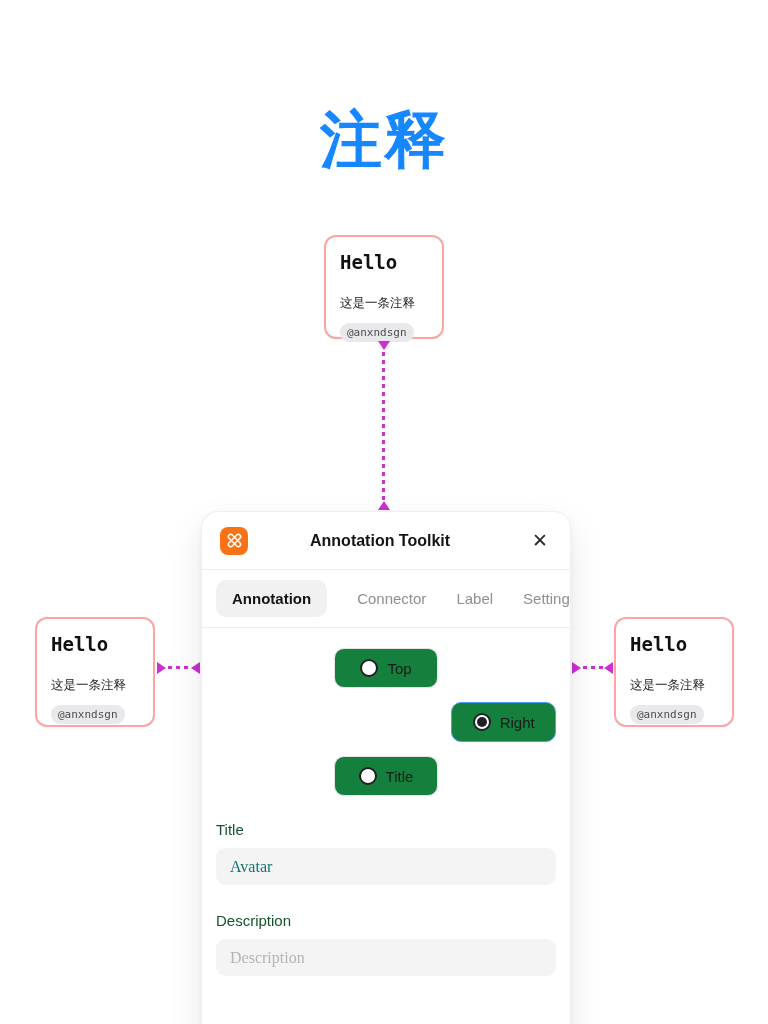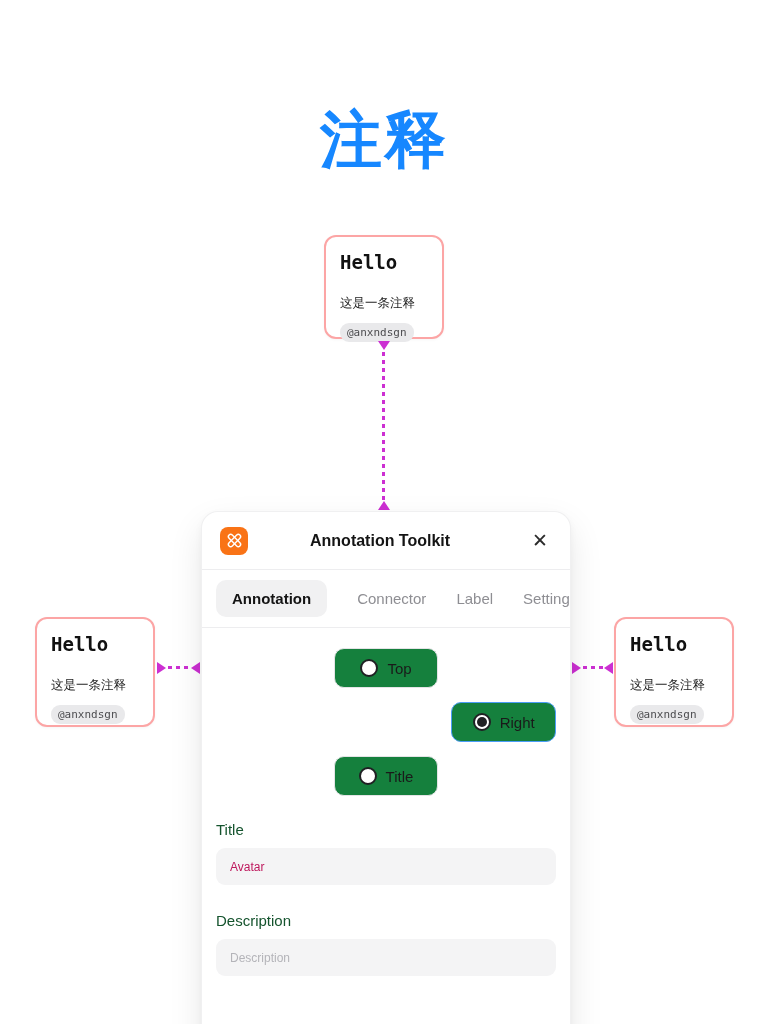--- a/index.html
+++ b/index.html
@@ -89,22 +89,22 @@
   .pos-center { grid-column:2; grid-row:2; }
   .pos-right  { grid-column:3; grid-row:2; }
   .pos-bottom { grid-column:2; grid-row:3; }
 
   .field-label { font-size:15px; color:#14532d; }
   .lbl-title { margin-top:25px; }
   .lbl-desc  { margin-top:27px; }
   .text-input {
     margin-top:10px; width:340px; height:37px; background:#F4F4F5;
     border:none; outline:none; border-radius:9px; padding:0 14px;
-    font-size:12px; color:#be185d;
-    font-family:Liberation Sans, sans-serif;
+    font-size:16px; color:#0f766e;
+    font-family:Liberation Serif, serif;
   }
   .text-input::placeholder { color:#B4B4B9; }
 </style>
 </head>
 <body>
 
 <h1 class="page-heading">注释</h1>
 
 <div class="ann-card card-top">
   <div class="ann-title mono">Hello</div>

